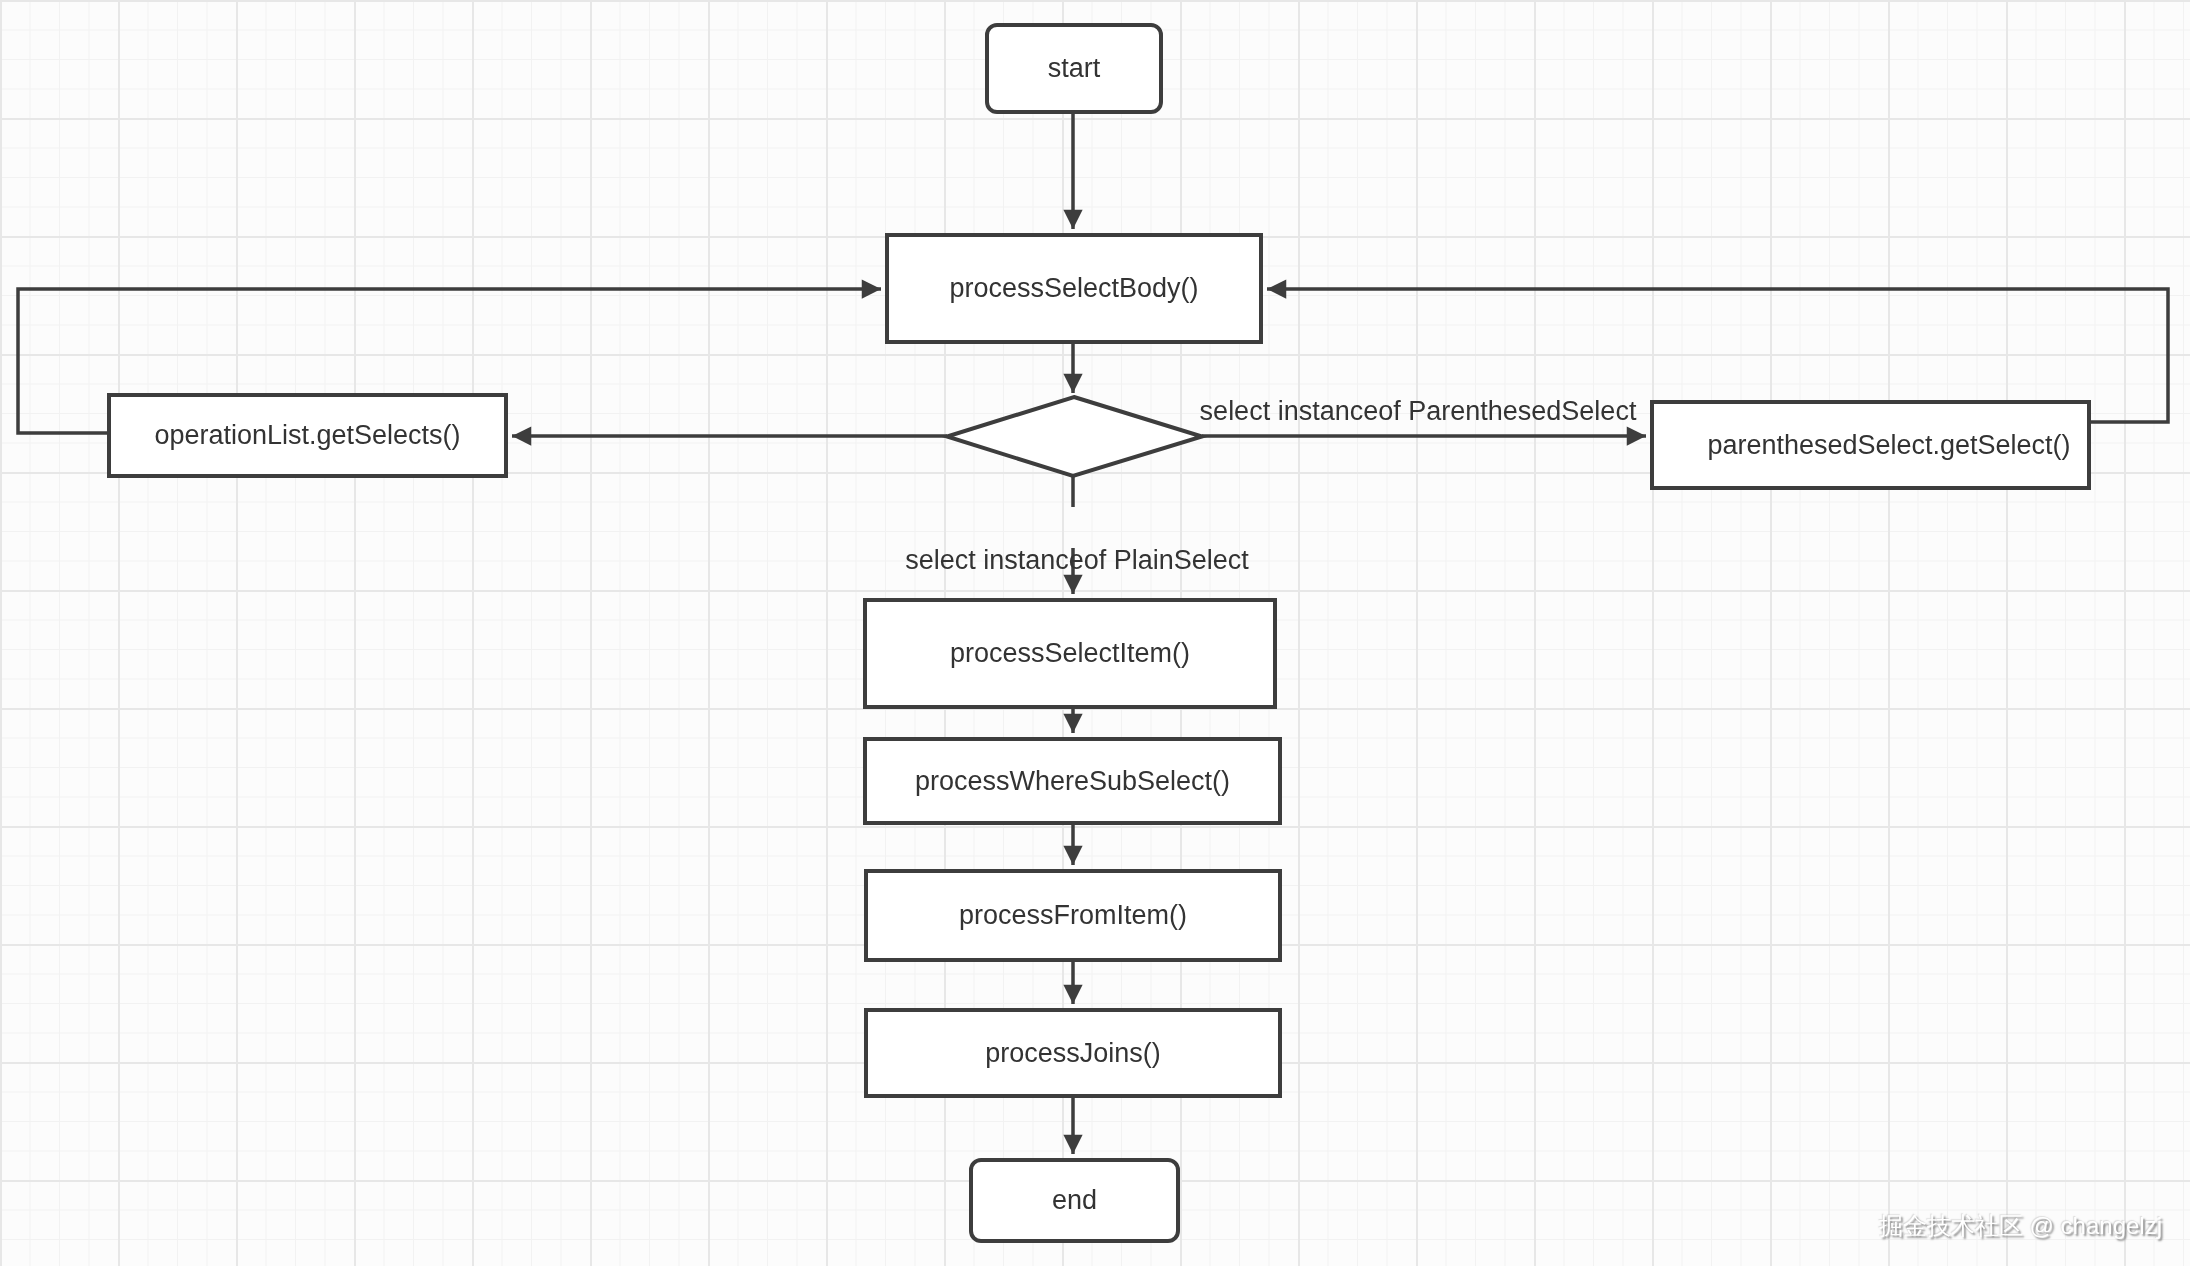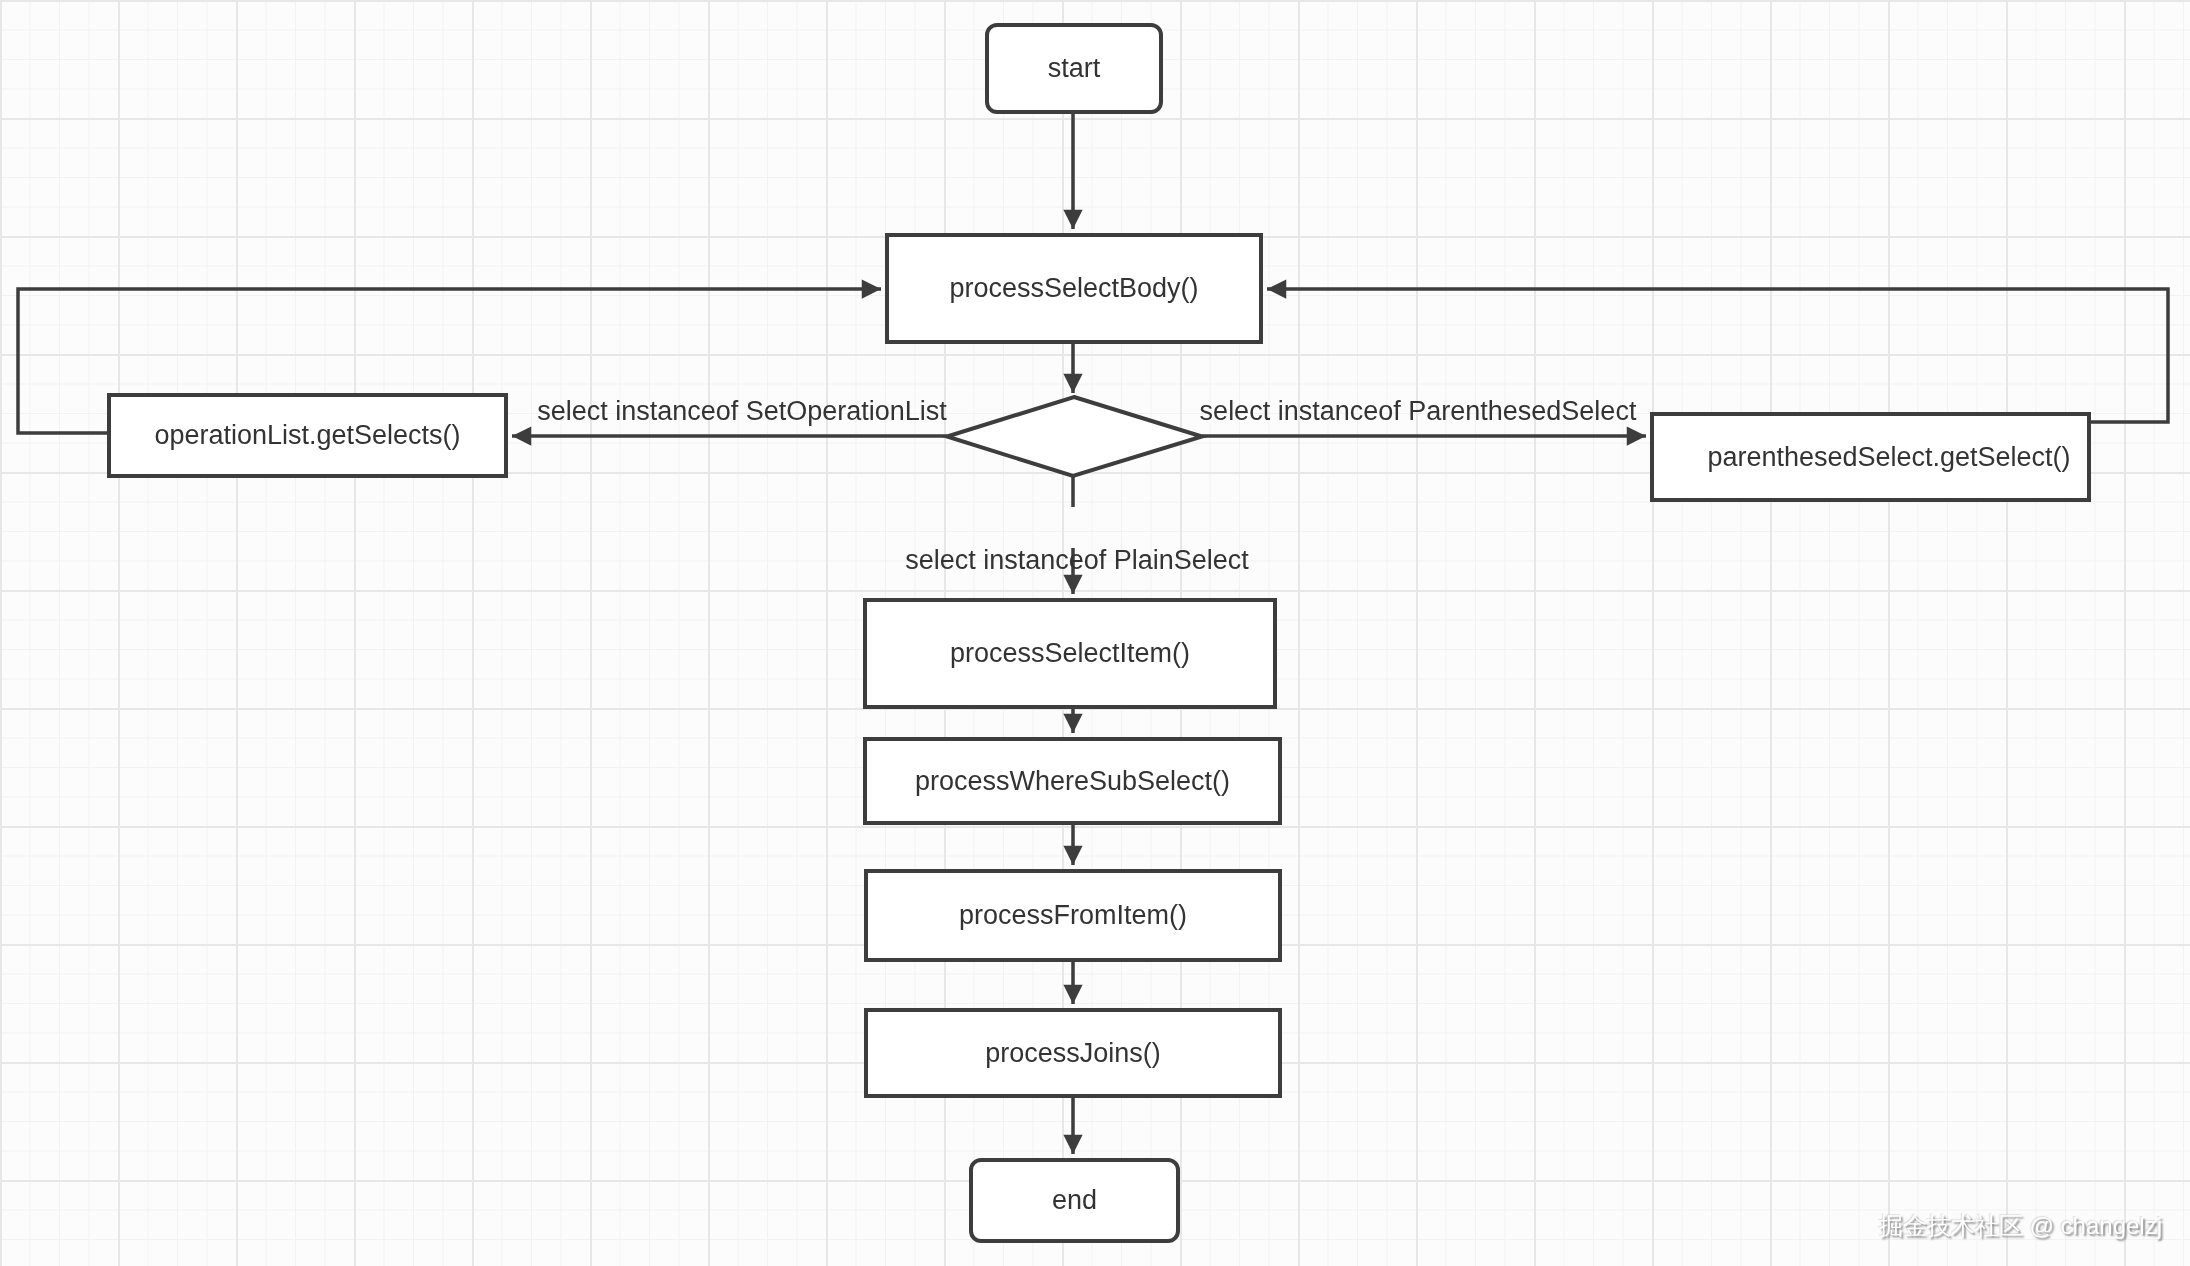--- a/index.html
+++ b/index.html
@@ -115,21 +115,21 @@
   </div>
 
   <div class="node" style="left:885px; top:233px; width:378px; height:111px;">
     <span>processSelectBody()</span>
   </div>
 
   <div class="node" style="left:107px; top:393px; width:401px; height:85px;">
     <span>operationList.getSelects()</span>
   </div>
 
-  <div class="node" style="left:1650px; top:412px; width:441px; height:90px;padding-left:37px;">
+  <div class="node" style="left:1650px; top:400px; width:441px; height:90px;padding-left:37px;">
     <span>parenthesedSelect.getSelect()</span>
   </div>
 
   <div class="node" style="left:863px; top:598px; width:414px; height:111px;">
     <span>processSelectItem()</span>
   </div>
 
   <div class="node" style="left:863px; top:737px; width:419px; height:88px;">
     <span>processWhereSubSelect()</span>
   </div>
@@ -139,21 +139,20 @@
   </div>
 
   <div class="node" style="left:864px; top:1008px; width:418px; height:90px;">
     <span>processJoins()</span>
   </div>
 
   <div class="node rounded" style="left:969px; top:1158px; width:211px; height:85px;">
     <span>end</span>
   </div>
 
-  <div class="edge-label" style="left:742px; top:396px;">select instanceof SetOperationList</div>
 
   <div class="edge-label" style="left:1418px; top:396px;">select instanceof ParenthesedSelect</div>
 
   <div class="edge-label" style="left:1077px; top:513px;margin-top:32px;">select instanceof PlainSelect</div>
 
   <div class="watermark">掘金技术社区 @ changelzj</div>
 
 </div>
 
 </body></html>

